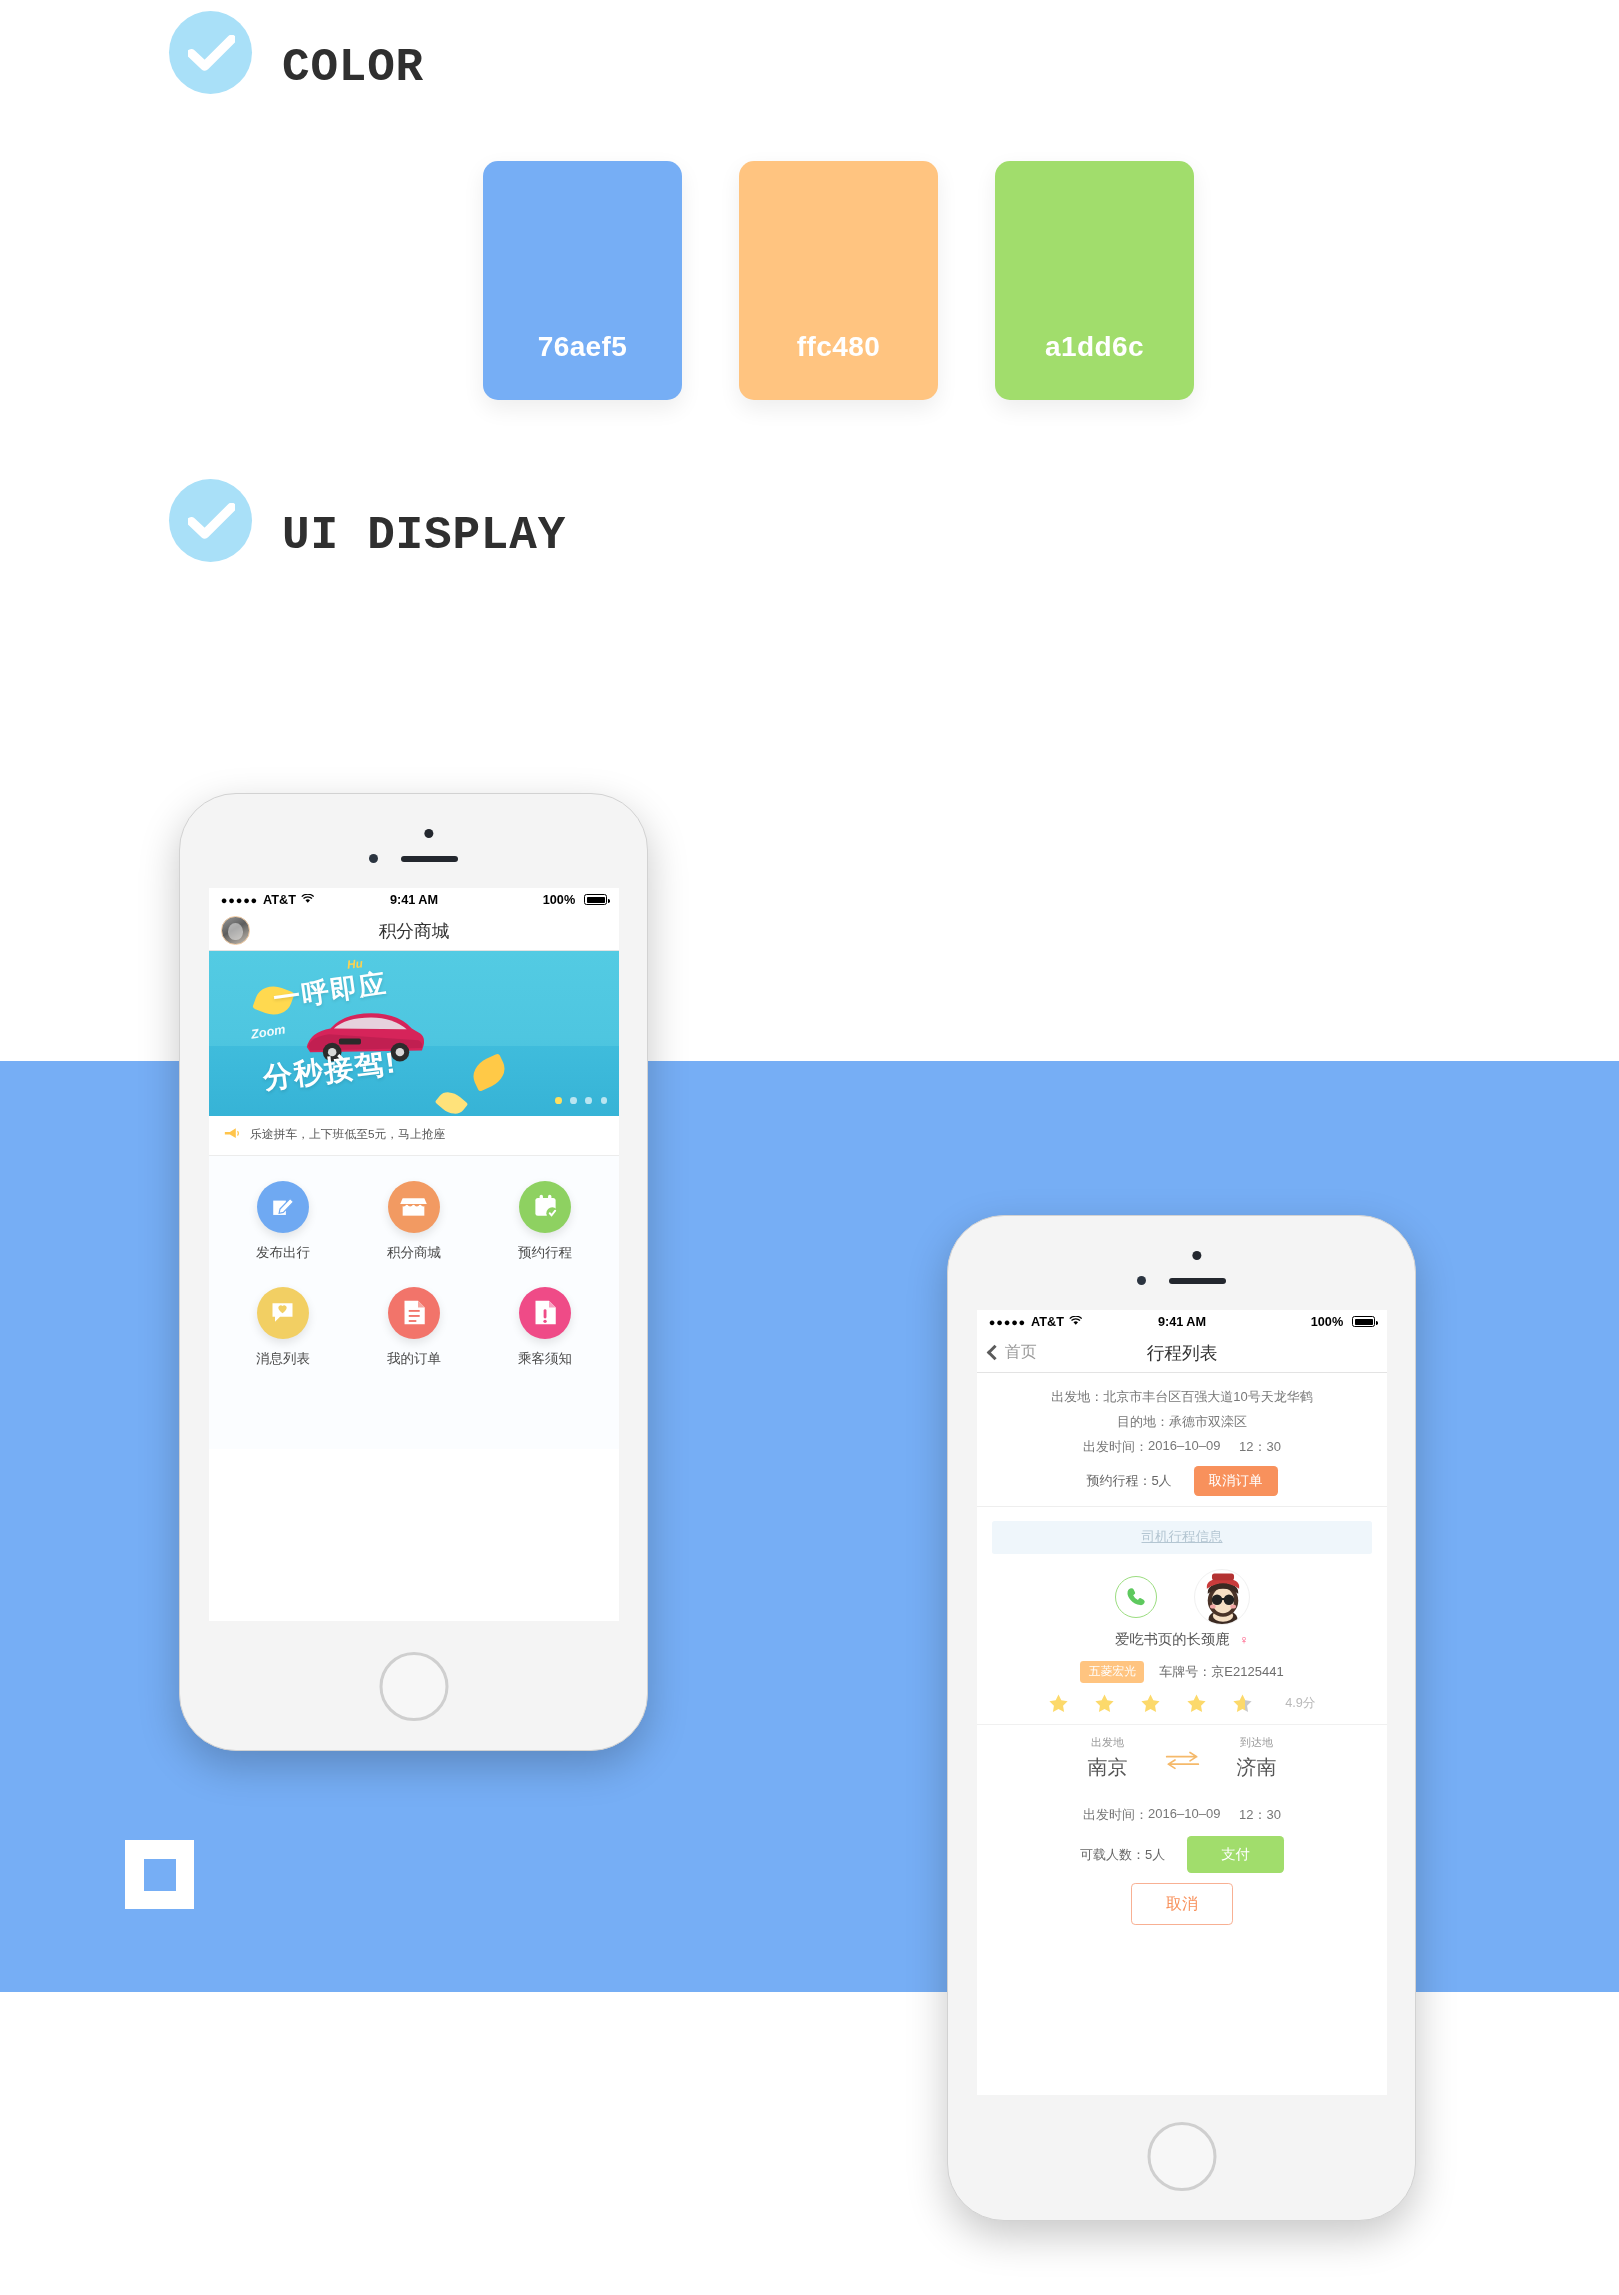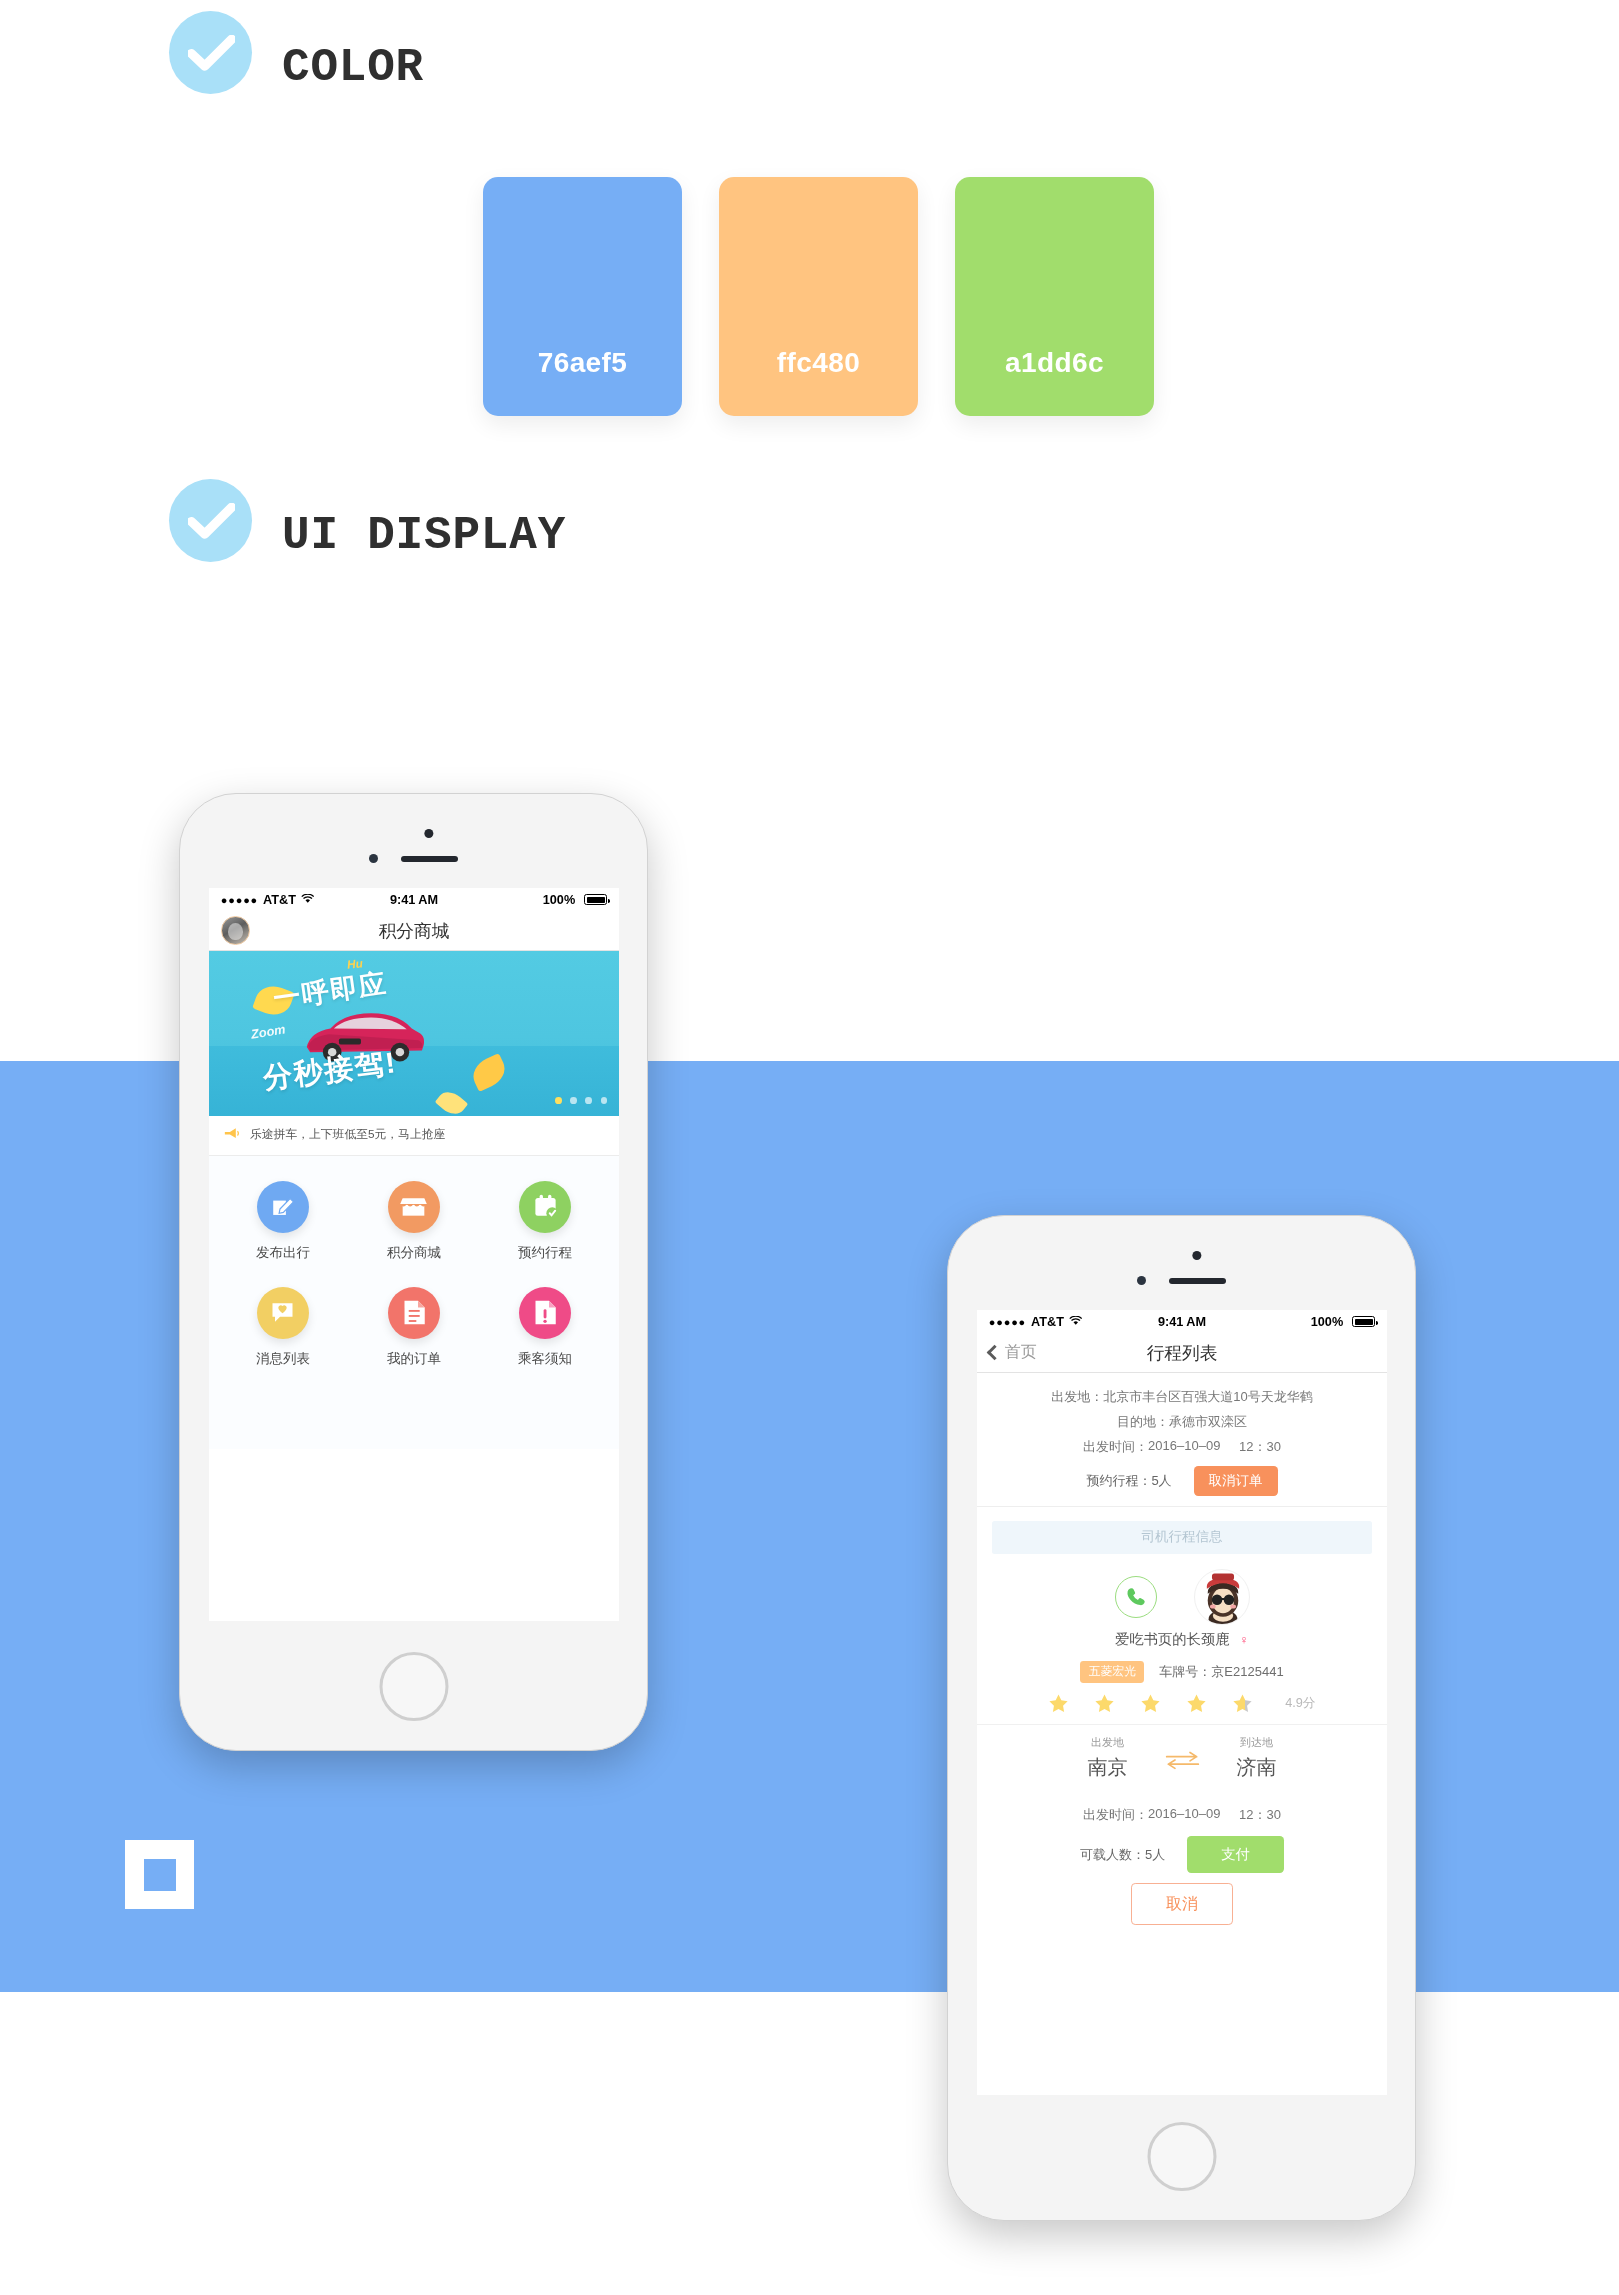--- a/index.html
+++ b/index.html
@@ -33,21 +33,21 @@
   }
   .check-badge svg { position: absolute; left: 18.6px; top: 23.6px; }
   .sec-title {
     font-size: 46px; font-weight: bold; color: #2f2f2f;
     letter-spacing: 0.8px; margin-left: 30px; white-space: nowrap;
   }
   #head-color { left: 169px; top: 11px; }
   #head-ui { left: 169px; top: 479px; }
 
   
-  .swatches { position: absolute; left: 483px; top: 177px; display: flex; gap: 37px; }
+  .swatches { position: absolute; left: 483px; top: 161px; display: flex; gap: 57px; }
   .swatch {
     width: 199px; height: 239px; border-radius: 15px;
     display: flex; align-items: flex-end; justify-content: center;
     padding-bottom: 37px;
     box-shadow: 0 8.4px 22px rgba(0,0,0,0.07);
   }
   .swatch span {
     color: #ffffff; font-size: 28px; font-weight: bold; letter-spacing: 0.4px;
   }
 
@@ -202,21 +202,21 @@
   .trow-btn {
     display: flex; align-items: center; justify-content: center; gap: 22px;
     padding-top: 6.7px;
   }
   .btn-cancel-order {
     background: #f8915c; color: #fff; border: none; border-radius: 4.2px;
     font-size: 13.5px; padding: 5.9px 15px; font-family: inherit;
   }
   .sec-band {
     margin: 13.5px 15px 0; background: #eff6fb; color: #b4c6d2;
-    text-align: center; font-size: 13.5px; padding: 7.6px 0; border-radius: 2.5px;
+    text-align: center; font-size: 13.5px; padding: 7.6px 0; border-radius: 2.5px; text-decoration: underline;
   }
   .driver-row {
     display: flex; align-items: center; justify-content: center;
     gap: 37px; padding: 15px 0 5px;
   }
   .phone-circle {
     width: 42px; height: 42px; border-radius: 50%;
     border: 1.7px solid #9bdd7f; display: flex; align-items: center; justify-content: center;
   }
   .avatar-lg {

